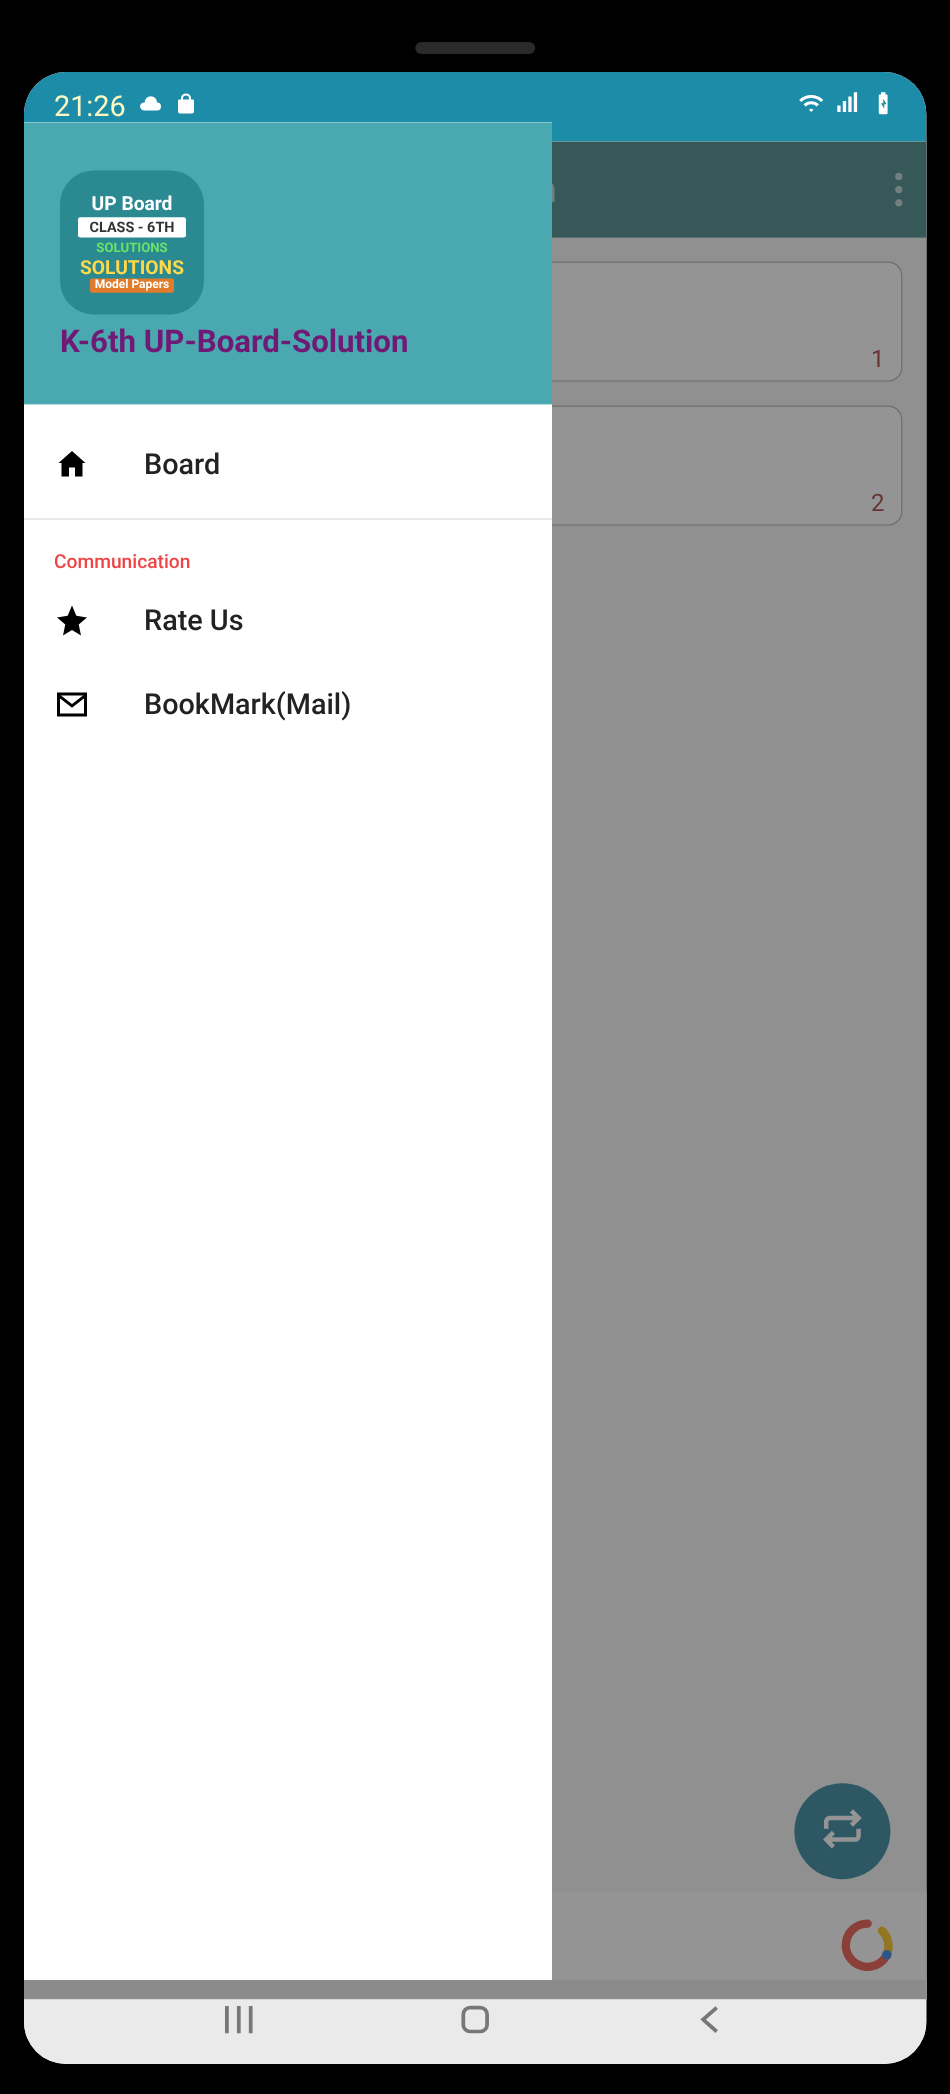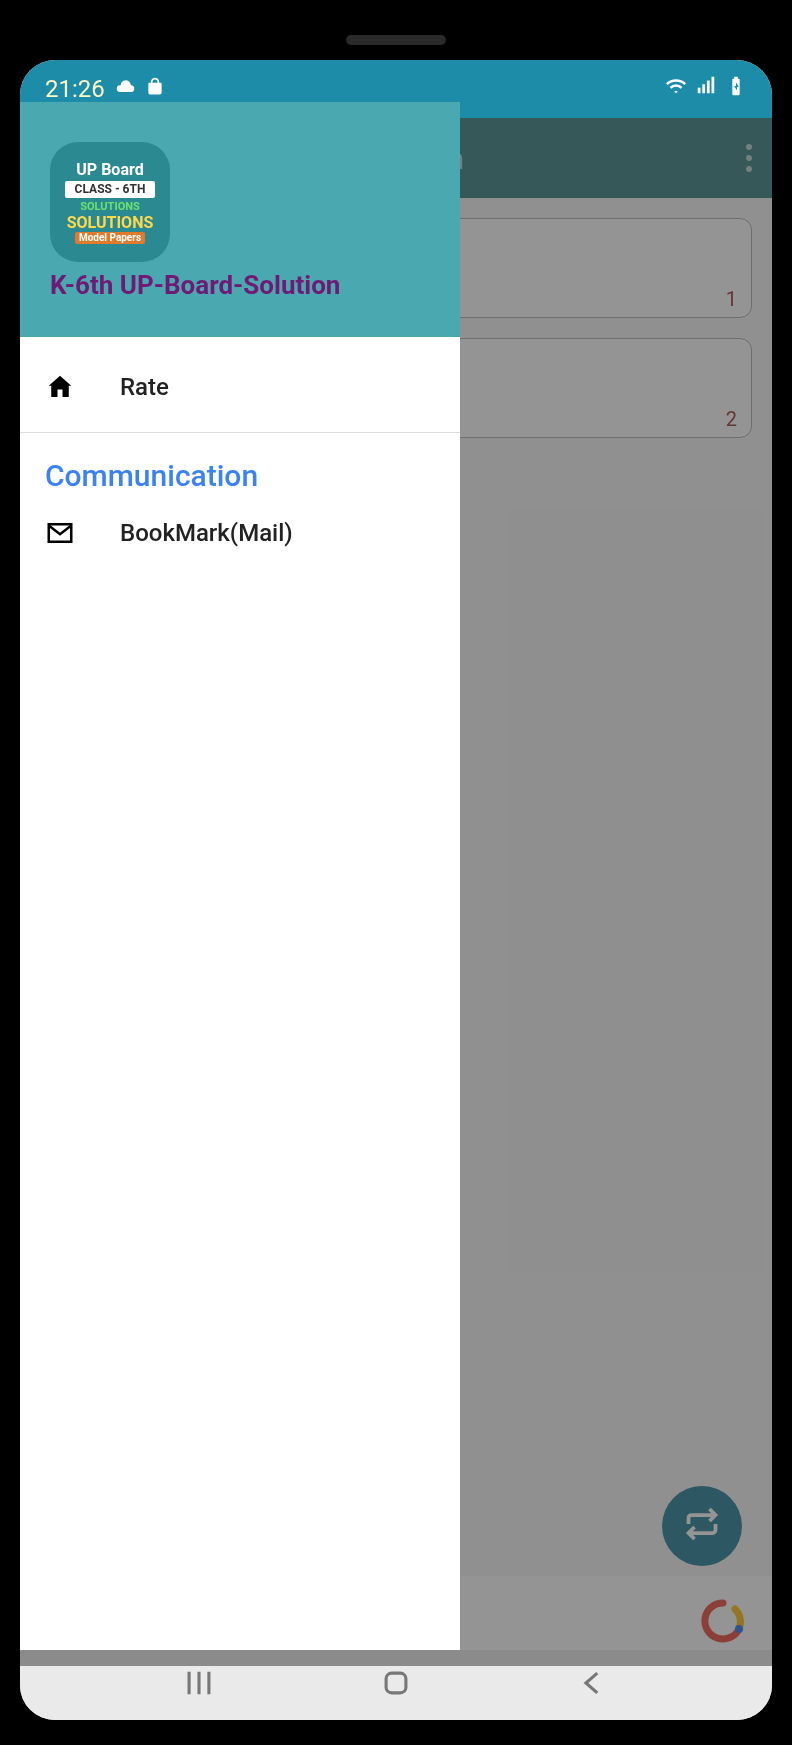--- a/index.html
+++ b/index.html
@@ -219,22 +219,22 @@
     display: flex;
     align-items: center;
     justify-content: center;
     font-size: 18px;
     font-weight: 700;
     color: #000;
   }
   .divider { height: 1px; background: #ddd; margin: 10px 0; }
   .section-label {
     padding: 15px 25px 5px 25px;
-    font-size: 30px;
-    color: #3b82f6;
+    font-size: 16px;
+    color: #ef4444;
     font-weight: 500;
   }
 </style>
 </head>
 <body>
 
 <div class="device-frame">
   <div class="screen">
 
     <div class="status-bar">
@@ -339,26 +339,34 @@
         <div class="drawer-title">K-6th UP-Board-Solution</div>
       </div>
 
       <div class="drawer-list">
         <div class="drawer-item">
           <span class="icon">
             <svg viewBox="0 0 24 24">
                 <path d="M12 3l9 8h-2v9h-5v-6h-4v6H5v-9H3l9-8z"></path>
               </svg>
           </span>
-          <span>Rate</span>
+          <span>Board</span>
         </div>
 
         <div class="divider"></div>
         <div class="section-label">Communication</div>
 
+        <div class="drawer-item">
+          <span class="icon">
+            <svg viewBox="0 0 24 24">
+                <path d="M12 2l2.9 6.9L22 10l-5.5 4.8L18 22l-6-3.6L6 22l1.5-7.2L2 10l7.1-1.1z"></path>
+              </svg>
+          </span>
+          <span>Rate Us</span>
+        </div>
         <div class="drawer-item">
           <span class="icon">
             <svg viewBox="0 0 24 24">
                 <path d="M3 5h18v14H3z" fill="none" stroke="#000" stroke-width="2"></path>
                 <path d="M3 6l9 7 9-7" fill="none" stroke="#000" stroke-width="2"></path>
               </svg>
           </span>
           <span>BookMark(Mail)</span>
         </div>
       </div>

